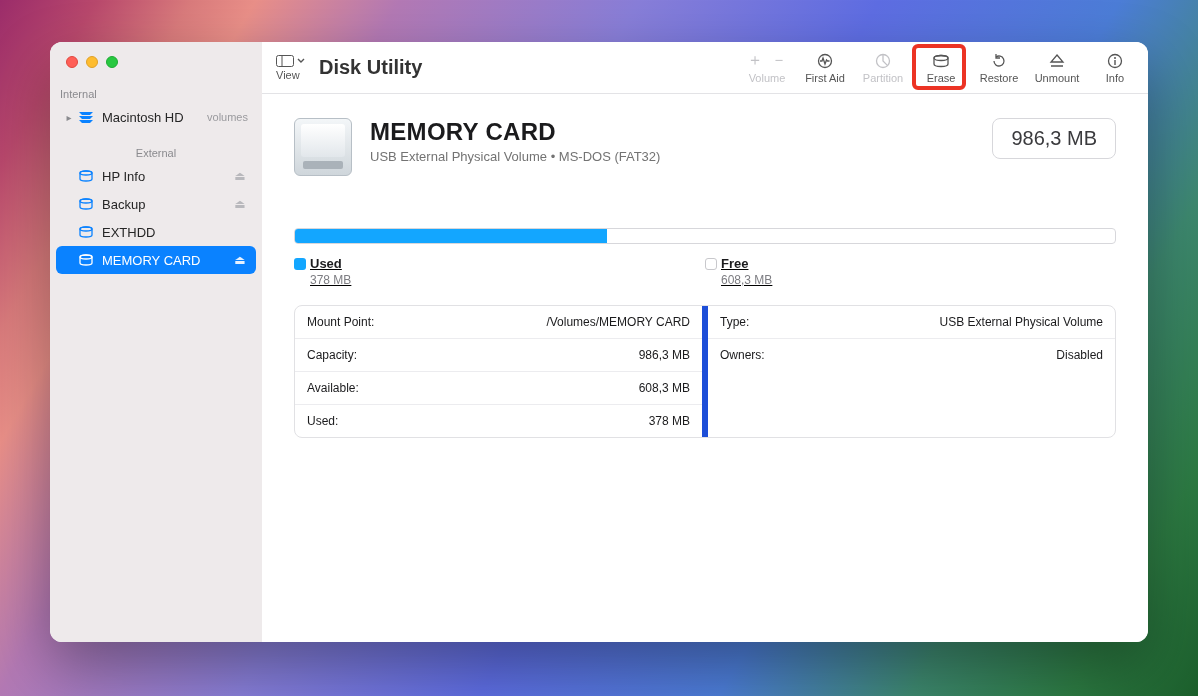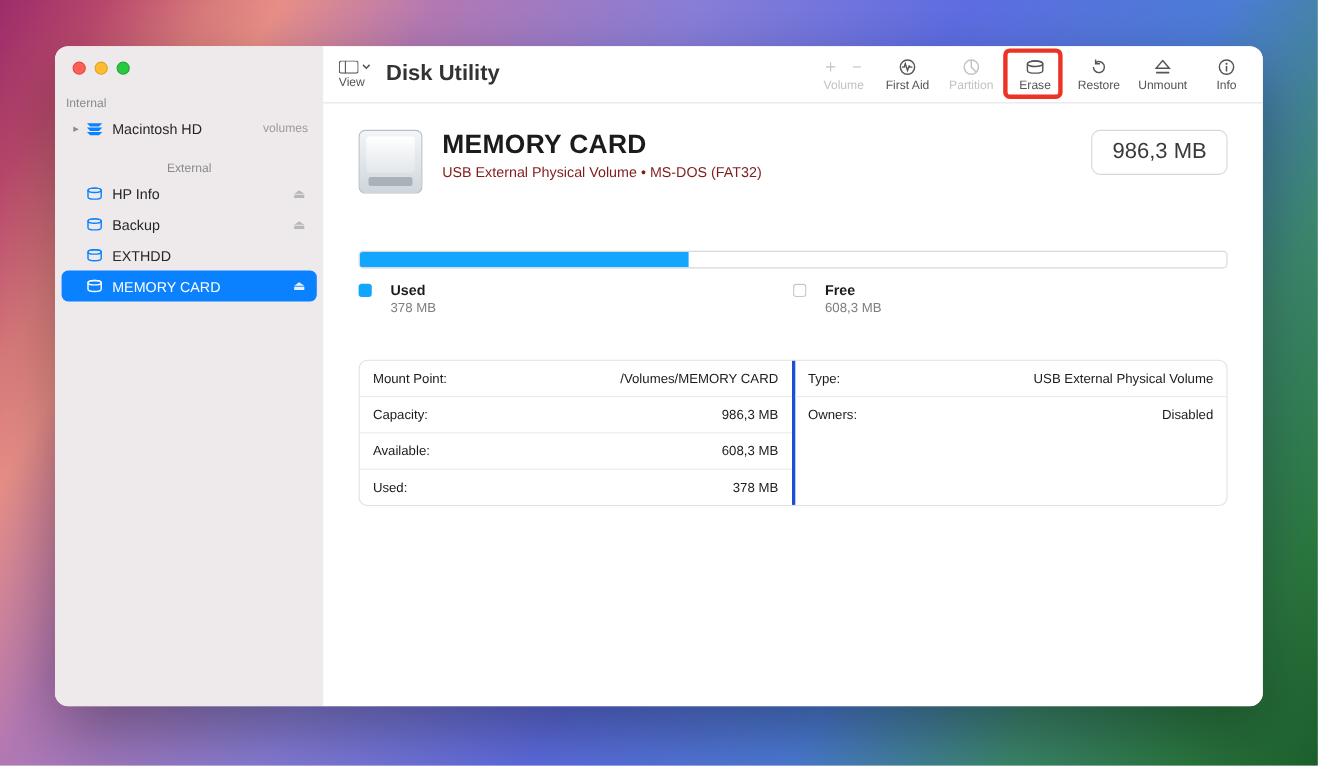--- a/index.html
+++ b/index.html
@@ -4,21 +4,21 @@
 <style>
   * { box-sizing: border-box; margin: 0; padding: 0; font-family: -apple-system, "Helvetica Neue", Helvetica, Arial, sans-serif; }
   html, body { width: 1198px; height: 696px; overflow: hidden; }
   body { background: linear-gradient(120deg, #9b2c6a 0%, #b8486c 6%, #d97b7c 12%, #e98f88 16%, #b379b4 25%, #887ed8 40%, #5e6de2 55%, #4c7dd7 70%, #3d886f 82%, #2c7a42 92%, #1c5f2c 100%); }
   .window {
     position: absolute; left: 50px; top: 42px; width: 1098px; height: 600px;
     background: #fff; border-radius: 12px; box-shadow: 0 25px 60px rgba(0,0,0,.35);
     display: flex; overflow: hidden;
   }
   .sidebar {
-    width: 244px; background: #eeeaeb; display: flex; flex-direction: column;
+    width: 212px; background: #eeeaeb; display: flex; flex-direction: column;
     padding-top: 14px;
   }
   .traffic { display: flex; gap: 8px; padding-left: 16px; margin-bottom: 14px; }
   .tl { width: 12px; height: 12px; border-radius: 50%; }
   .tl.red { background:#ff5f57; border:.5px solid #e1483f; }
   .tl.yellow { background:#febc2e; border:.5px solid #e0a128; }
   .tl.green { background:#28c840; border:.5px solid #1fab34; }
 
   .section-label { font-size: 11px; color:#8a8a8e; padding: 6px 10px 3px 10px; font-weight:500;}
   .tree-row {
@@ -54,36 +54,36 @@
   .tb-btn .cap{font-size:11px; color:#555;}
   .tb-btn.disabled .ic, .tb-btn.disabled .cap{color:#c2c2c6;}
   .highlight-box{position:absolute; border:4px solid #ec3324; border-radius:6px; pointer-events:none;}
 
   .content{flex:1; padding:24px 32px;}
   .header-row{display:flex; align-items:flex-start; gap:18px;}
   .drive-art{width:58px; height:58px; border-radius:6px; background:linear-gradient(#f3f6f8,#cfd6db); border:1px solid #b7bfc6; position:relative;}
   .drive-art::after{content:""; position:absolute; left:8px; right:8px; bottom:6px; height:8px; border-radius:2px; background:#aab2b9;}
   .drive-art::before{content:""; position:absolute; left:6px; right:6px; top:5px; bottom:18px; border-radius:3px; background:linear-gradient(#fff,#e2e7eb);}
   .header-text h1{font-size:24px; font-weight:800; letter-spacing:.3px; color:#1b1b1d;}
-  .header-text .sub{font-size:13px; color:#7f1d1d; margin-top:3px;}
+  .header-text .sub{font-size:13px; color:#737373; margin-top:3px;}
   .size-pill{margin-left:auto; border:1px solid #d7d7db; border-radius:8px; padding:8px 18px; font-size:20px; color:#3a3a3d;}
 
   .usage-bar{margin-top:52px; height:16px; width:100%; border:1px solid #d7d7db; border-radius:4px; overflow:hidden; background:#fff;}
   .usage-fill{height:100%; background:#13a6ff;}
   .usage-legend{display:flex; margin-top:12px;}
-  .legend-col{flex:1; display:flex; gap:17px;}
+  .legend-col{flex:1; display:flex; gap:4px;text-decoration:underline;}
   .legend-col .sw{width:12px; height:12px; border-radius:3px; margin-top:2px;}
   .legend-col .sw.used{background:#13a6ff;}
   .legend-col .sw.free{background:#fff; border:1px solid #c8c8cc;}
   .legend-col .txt .lab{font-size:13px; color:#1b1b1d; font-weight:600;}
   .legend-col .txt .val{font-size:12px; color:#7d7d82; margin-top:2px;}
 
-  .info-grid{margin-top:40px; border:1px solid #e1e1e4; border-radius:8px; display:flex;text-align:center;}
+  .info-grid{margin-top:18px; border:1px solid #e1e1e4; border-radius:8px; display:flex;text-align:center;}
   .info-col{flex:1;}
-  .info-col + .info-col{border-left:3px solid #1d4ed8;}
+  .info-col + .info-col{border-left:6px solid #1d4ed8;}
   .info-row{display:flex; justify-content:space-between; padding:9px 12px; font-size:12px; color:#1b1b1d;}
   .info-row + .info-row{border-top:1px solid #ececef;}
   .info-row .k{color:#1b1b1d;}
   .info-row .v{color:#1b1b1d;}
 </style>
 </head>
 <body>
 
 <div class="window">
 

